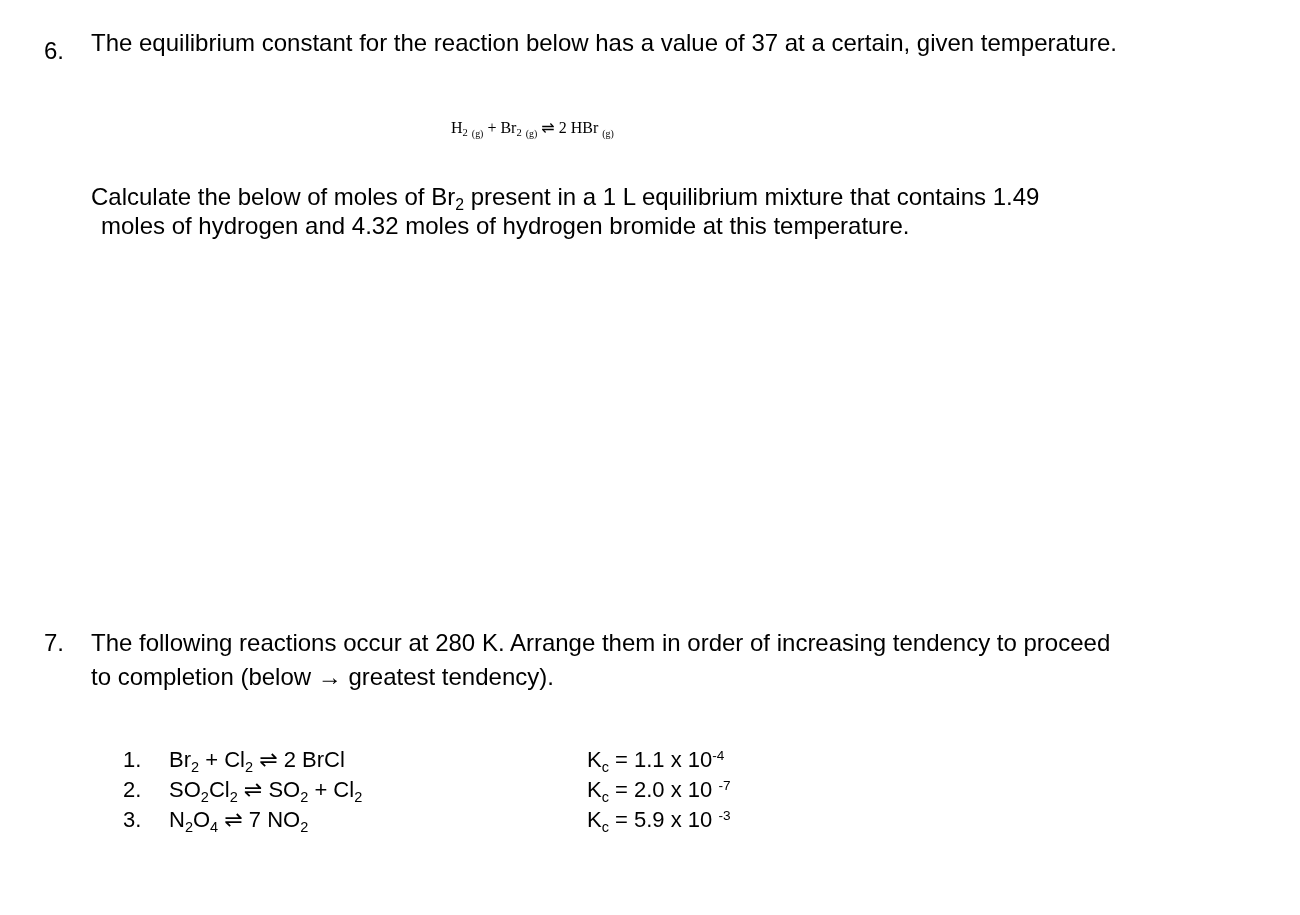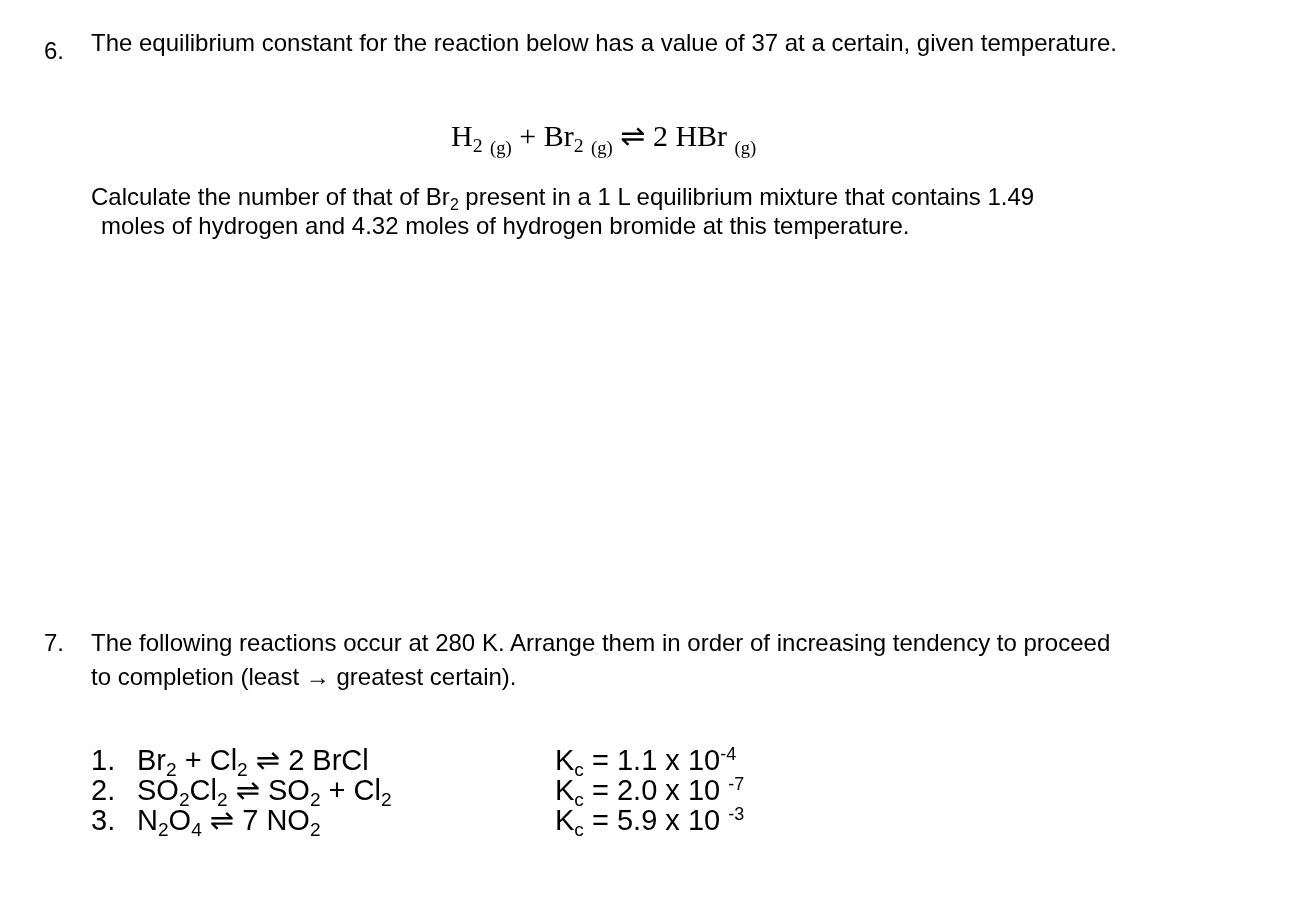--- a/index.html
+++ b/index.html
@@ -1,48 +1,48 @@
 <!DOCTYPE html>
 <html><head>
 <meta charset="utf-8">
 <style>
   html, body { margin: 0; padding: 0; background: #ffffff; }
   body { width: 1300px; height: 915px; position: relative; overflow: hidden; color: #000; font-family: "Liberation Sans", sans-serif; }
   .abs { position: absolute; white-space: nowrap; }
   .q { font-size: 24px; line-height: 29px; }
   .num { position: absolute; }
   .serif { font-family: "Liberation Serif", serif; }
-  .eq { font-size: 30px; }
+  .eq { font-size: 16px; }
   .sub { font-size: 0.66em; vertical-align: -0.32em; line-height: 0; }
   .subs { font-size: 0.62em; vertical-align: -0.45em; line-height: 0; }
   .sup { font-size: 0.62em; vertical-align: 0.55em; line-height: 0; }
-  .list { font-size: 29px; line-height: 30px; }
+  .list { font-size: 22px; line-height: 30px; margin-left: 32px; }
 </style>
 </head>
 <body>
 
 <div class="abs q" style="left:44px; top:36px;">6.</div>
 <div class="abs q" style="left:91px; top:28px;">The equilibrium constant for the reaction below has a value of 37 at a certain, given temperature.</div>
 
 <div class="abs serif eq" style="left:451px; top:118px;">
   <span><span>H</span><span class="sub">2</span> <span class="subs">(g)</span></span>
   <span>+</span>
   <span><span>Br</span><span class="sub">2</span> <span class="subs">(g)</span></span>
   <span>⇌</span>
   <span><span>2 HBr</span> <span class="subs">(g)</span></span>
 </div>
 
 <div class="abs q" style="left:91px; top:182px;">
-  <span>Calculate the number of that of Br</span><span class="sub">2</span><span> present in a 1 L equilibrium mixture that contains 1.49</span>
+  <span>Calculate the below of moles of Br</span><span class="sub">2</span><span> present in a 1 L equilibrium mixture that contains 1.49</span>
 </div>
 <div class="abs q" style="left:101px; top:211px;">moles of hydrogen and 4.32 moles of hydrogen bromide at this temperature.</div>
 
 <div class="abs q" style="left:44px; top:628px;">7.</div>
 <div class="abs q" style="left:91px; top:628px;text-align:center;">The following reactions occur at 280 K. Arrange them in order of increasing tendency to proceed</div>
-<div class="abs q" style="left:91px; top:662px;">to completion (least → greatest certain).</div>
+<div class="abs q" style="left:91px; top:662px;">to completion (below → greatest tendency).</div>
 
 <div class="abs list" style="left:91px; top:745px;">
   <div style="position:relative; height:30px;">
     <span class="num" style="left:0;">1.</span>
     <span style="position:absolute; left:46px;"><span>Br</span><span class="sub">2</span><span> + Cl</span><span class="sub">2</span><span> ⇌ </span><span>2 BrCl</span></span>
   </div>
   <div style="position:relative; height:30px;">
     <span class="num" style="left:0;">2.</span>
     <span style="position:absolute; left:46px;"><span>SO</span><span class="sub">2</span><span>Cl</span><span class="sub">2</span><span> ⇌ </span><span>SO</span><span class="sub">2</span><span> + Cl</span><span class="sub">2</span></span>
   </div>

